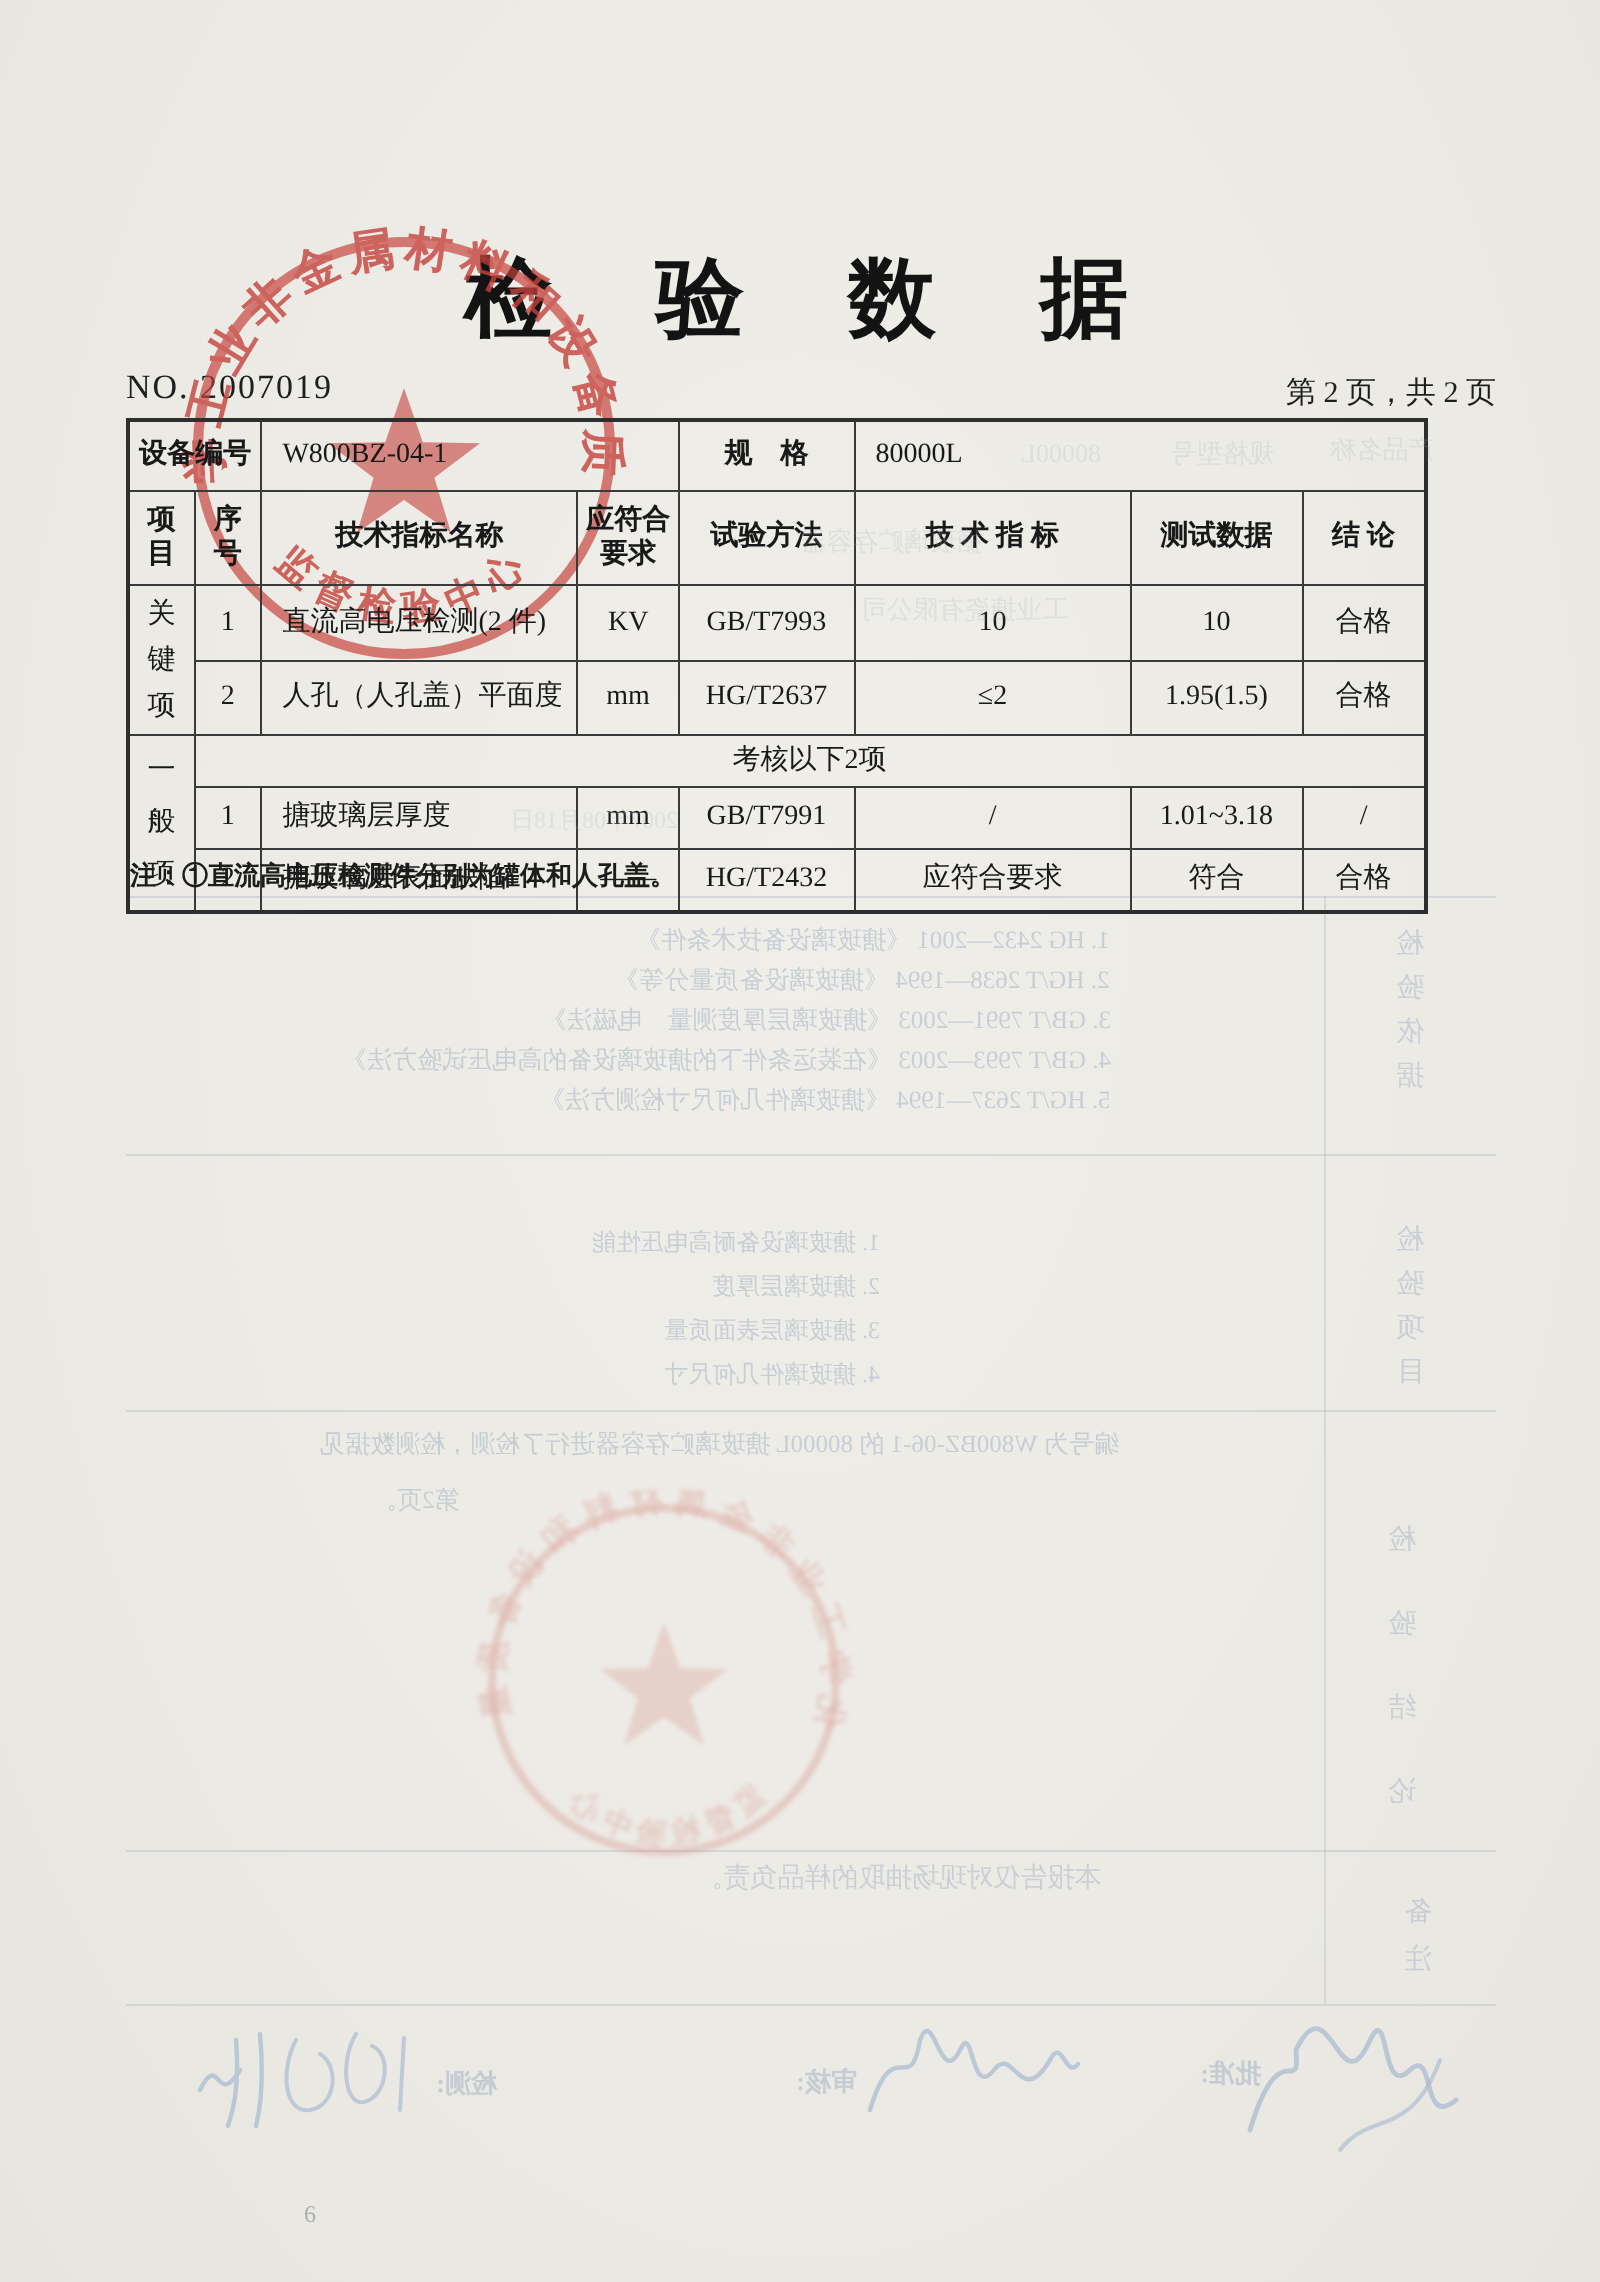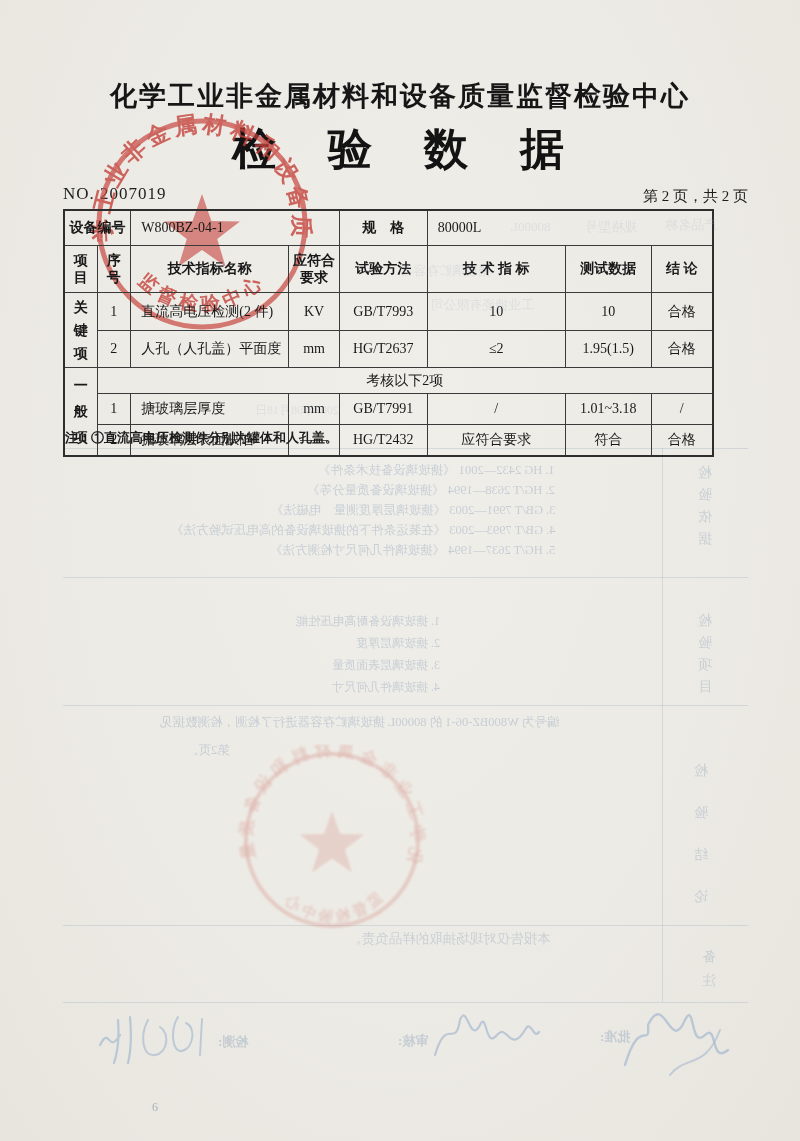--- a/index.html
+++ b/index.html
@@ -25,21 +25,21 @@
   .report-no { top:184px; left:63px; font-size:17px; font-weight:400; letter-spacing:1px; }
   .page-info { top:187px; left:553px; width:195px; text-align:right; font-size:15px; }
   
   table.inspect {
     position:absolute; top:209px; left:63px; width:651px;
     border-collapse:collapse; border:2px solid #2e2e2e;
     font-size:14px; color:#191919;
   }
   table.inspect td { border:1px solid #3a3a3a; text-align:center; padding:2px 3px; line-height:1.25; }
   table.inspect td.lft { text-align:left; padding-left:10px; }
-  td.vgrp { font-weight:700; padding:2px 0;border-radius:11px; }
+  td.vgrp { font-weight:400; padding:2px 0;border-radius:11px; }
   td.vgrp .vtxt { width:16px; margin:0 auto; word-break:break-all; line-height:23px; font-size:14px; }
   tr.r-info td { height:30px; font-size:14px; }
   tr.r-head td { height:42px; font-weight:600; }
   tr.r-k1 td { height:33px; }
   tr.r-k2 td { height:32px; }
   tr.r-span td { height:21px; }
   tr.r-g td { height:26px; }
   .b { font-weight:600; }
   
   .note { top:429px; left:65px; font-family:"Liberation Sans", sans-serif; font-size:13px; font-weight:700; color:#1c1c1c; }
@@ -64,21 +64,20 @@
 
 <div class="page">
 
   <div class="bl-line abs" style="top:448px"></div>
   <div class="bl-line abs" style="top:577px"></div>
   <div class="bl-line abs" style="top:705px"></div>
   <div class="bl-line abs" style="top:925px"></div>
   <div class="bl-line abs" style="top:1002px"></div>
   <div class="bl-vline abs" style="left:662px;top:448px;height:554px"></div>
 
-  <div class="org-title abs">化学工业非金属材料和设备质量监督检验中心</div>
   <div class="doc-title abs">检　验　数　据</div>
   <div class="report-no abs">NO. 2007019</div>
   <div class="page-info abs">第 2 页，共 2 页</div>
 
   <svg class="stamp-main abs" width="226" height="226" viewBox="0 0 226 226">
     <circle cx="112" cy="112" r="103" fill="none" stroke="#c5423b" stroke-width="5" opacity="0.85"></circle>
     <path d="M112,82 L121.4,109.1 L150,109.6 L127.2,126.9 L135.5,154.4 L112,138 L88.5,154.4 L96.8,126.9 L74,109.6 L102.6,109.1 Z" fill="#c5423b" opacity="0.75"></path>
     <path id="arcTopMain" d="M 24.4,140 A 92,92 0 1 1 199.6,140" fill="none"></path>
     <path id="arcBotMain" d="M 46.7,168 A 86,86 0 0 0 177.3,168" fill="none"></path>
     <text font-size="23" font-weight="700" fill="#c5423b" letter-spacing="4" font-family="Liberation Sans, sans-serif">

